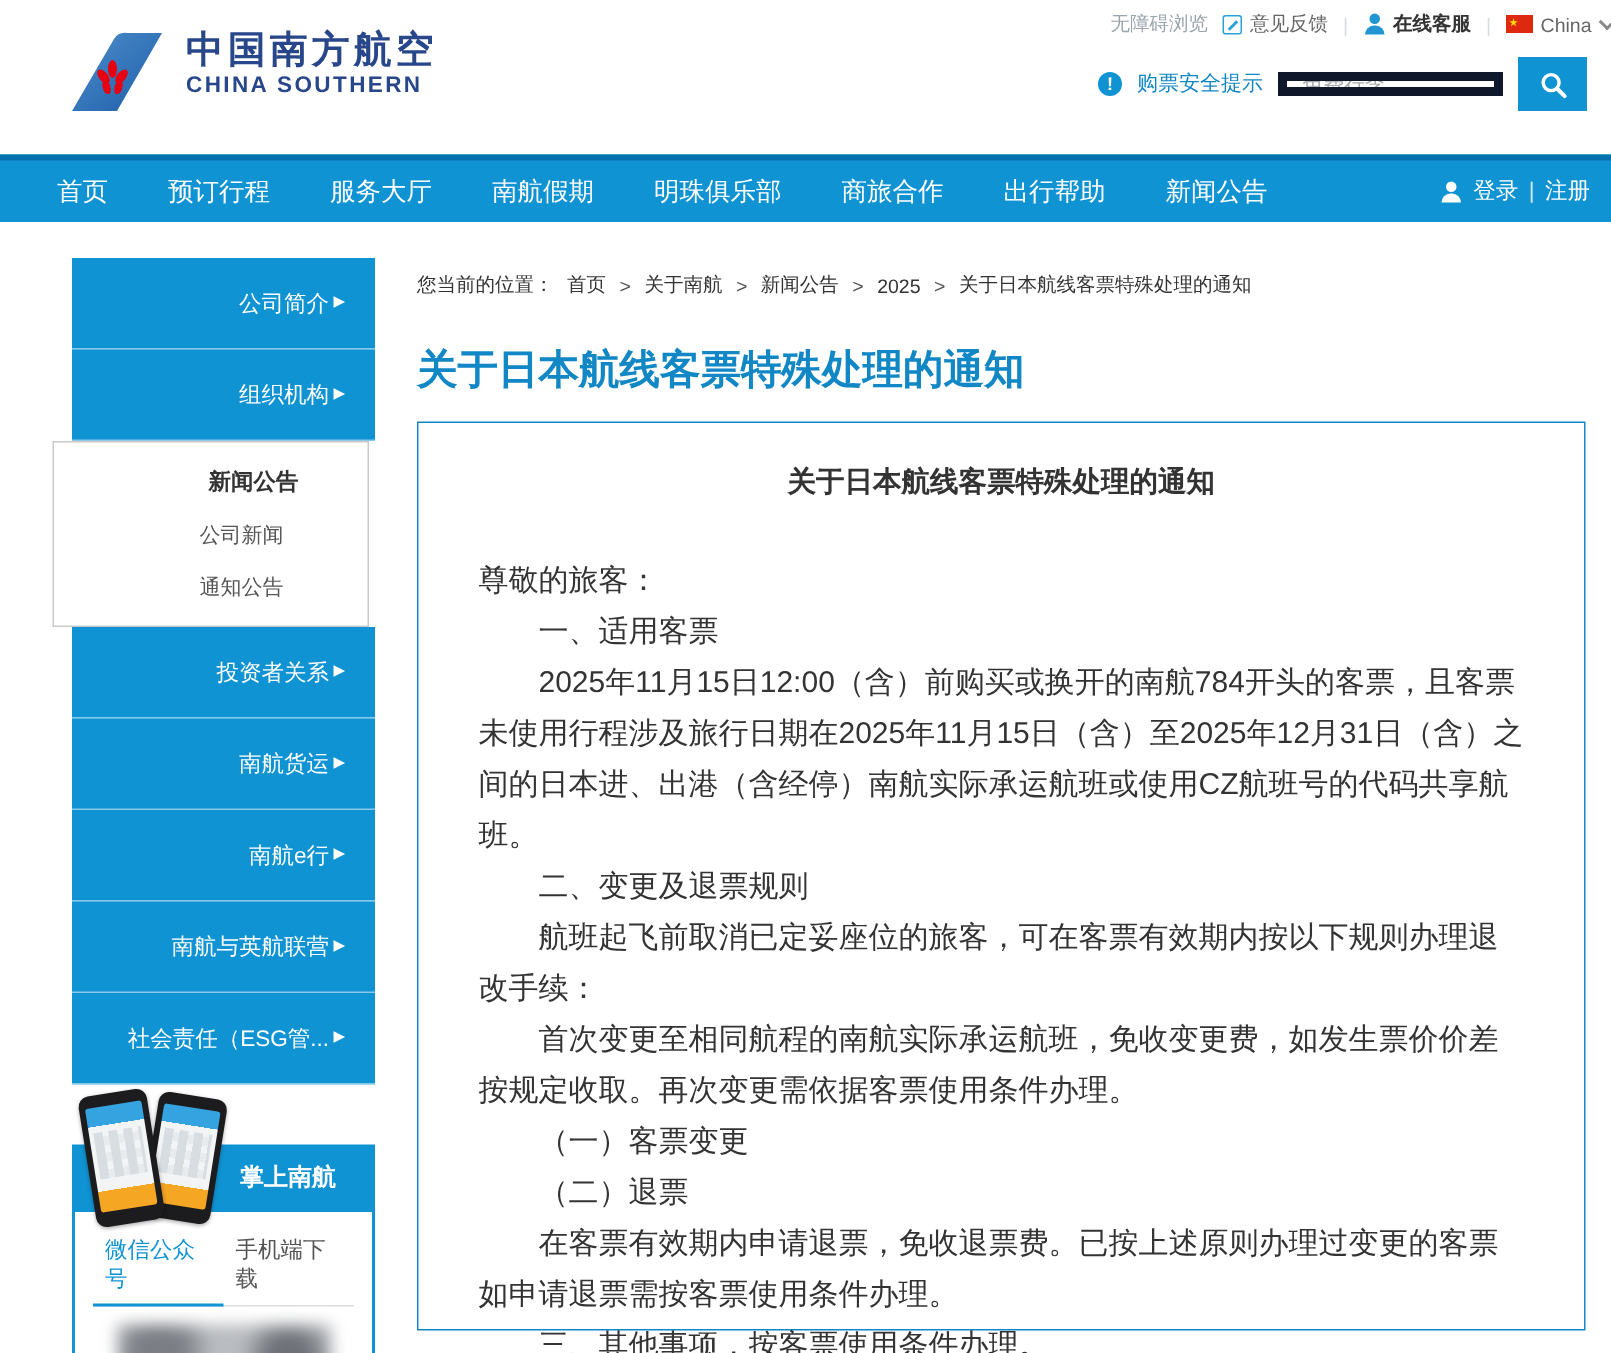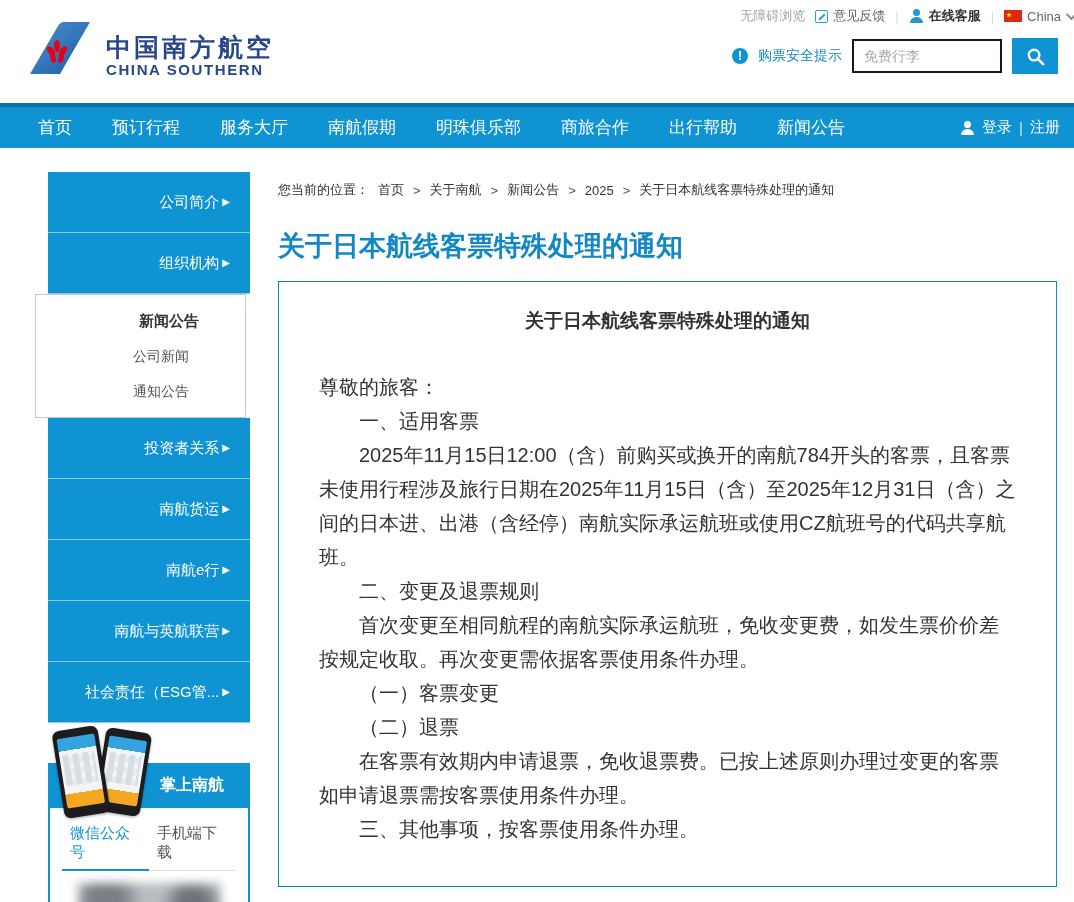--- a/index.html
+++ b/index.html
@@ -29,29 +29,29 @@
   .icon-person::before { content:""; position:absolute; left:4px; top:0; width:7px; height:7px; border-radius:50%; background:#2196d3; }
   .icon-person::after { content:""; position:absolute; left:1px; bottom:0; width:13px; height:6px; border-radius:6px 6px 0 0; background:#2196d3; }
 
   .icon-flag { width:18px; height:12px; background:#de2910; position:relative; display:inline-block; }
   .icon-flag::after { content:""; position:absolute; left:2px; top:2px; width:6px; height:6px; background:#ffde00;
     clip-path:polygon(50% 0%,61% 35%,98% 35%,68% 57%,79% 91%,50% 70%,21% 91%,32% 57%,2% 35%,39% 35%); }
 
   .icon-chevron { width:8px; height:8px; border-right:2px solid #8a8a8a; border-bottom:2px solid #8a8a8a; transform:rotate(45deg) translateY(-2px); display:inline-block; }
 
   
-  .logo { position:absolute; left:24px; top:20px; display:flex; align-items:flex-end; gap:10px; }
+  .logo { position:absolute; left:42px; top:20px; display:flex; align-items:flex-start; gap:10px; }
   .logo-text-cn { font-size:25px; font-weight:bold; color:#28478a; letter-spacing:3px; line-height:1.1; }
   .logo-text-en { font-size:15px; font-weight:bold; color:#28478a; letter-spacing:1.6px; }
 
   .search-area { position:absolute; right:16px; top:38px; display:flex; align-items:center; gap:10px; }
   .tip-icon { width:16px; height:16px; border-radius:50%; background:#1093d3; color:#fff; font-size:12px; font-weight:bold;
     display:inline-flex; align-items:center; justify-content:center; }
   .tip-label { color:#1287c5; font-size:14px; cursor:pointer; }
-  .search-input { width:150px; height:34px; border:2px solid #0f172a; padding:0 10px; font-size:14px; color:#333; outline:none; }
+  .search-input { width:150px; height:16px; border:6px solid #0f172a; padding:0 10px; font-size:14px; color:#333; outline:none; }
   .search-input::placeholder { color:#a9a9a9; }
   .search-btn { width:46px; height:36px; background:#1093d3; border:none; display:flex; align-items:center; justify-content:center; cursor:pointer; }
 
   
   .mainnav {
     position:absolute; left:0; top:103px; width:1074px; height:45px;
     background:#1093d3; border-top:4px solid #0472ae;
     display:flex; align-items:center; padding-left:18px;
   }
   .nav-item { color:#fff; font-size:17px; padding:0 20px; cursor:pointer; white-space:nowrap; }
@@ -260,19 +260,20 @@
 </div>
 
 <div class="page-title">关于日本航线客票特殊处理的通知</div>
 
 <div class="article-box article">
   <div class="article-heading">关于日本航线客票特殊处理的通知</div>
   <p>尊敬的旅客：</p>
   <p class="indent">一、适用客票</p>
   <p class="indent">2025年11月15日12:00（含）前购买或换开的南航784开头的客票，且客票未使用行程涉及旅行日期在2025年11月15日（含）至2025年12月31日（含）之间的日本进、出港（含经停）南航实际承运航班或使用CZ航班号的代码共享航班。</p>
   <p class="indent">二、变更及退票规则</p>
+  <p class="indent">航班起飞前取消已定妥座位的旅客，可在客票有效期内按以下规则办理退改手续：</p>
   <p class="indent">首次变更至相同航程的南航实际承运航班，免收变更费，如发生票价价差按规定收取。再次变更需依据客票使用条件办理。</p>
   <p class="indent">（一）客票变更</p>
   <p class="indent">（二）退票</p>
   <p class="indent">在客票有效期内申请退票，免收退票费。已按上述原则办理过变更的客票如申请退票需按客票使用条件办理。</p>
   <p class="indent">三、其他事项，按客票使用条件办理。</p>
 
 </div>
 
 </body></html>

